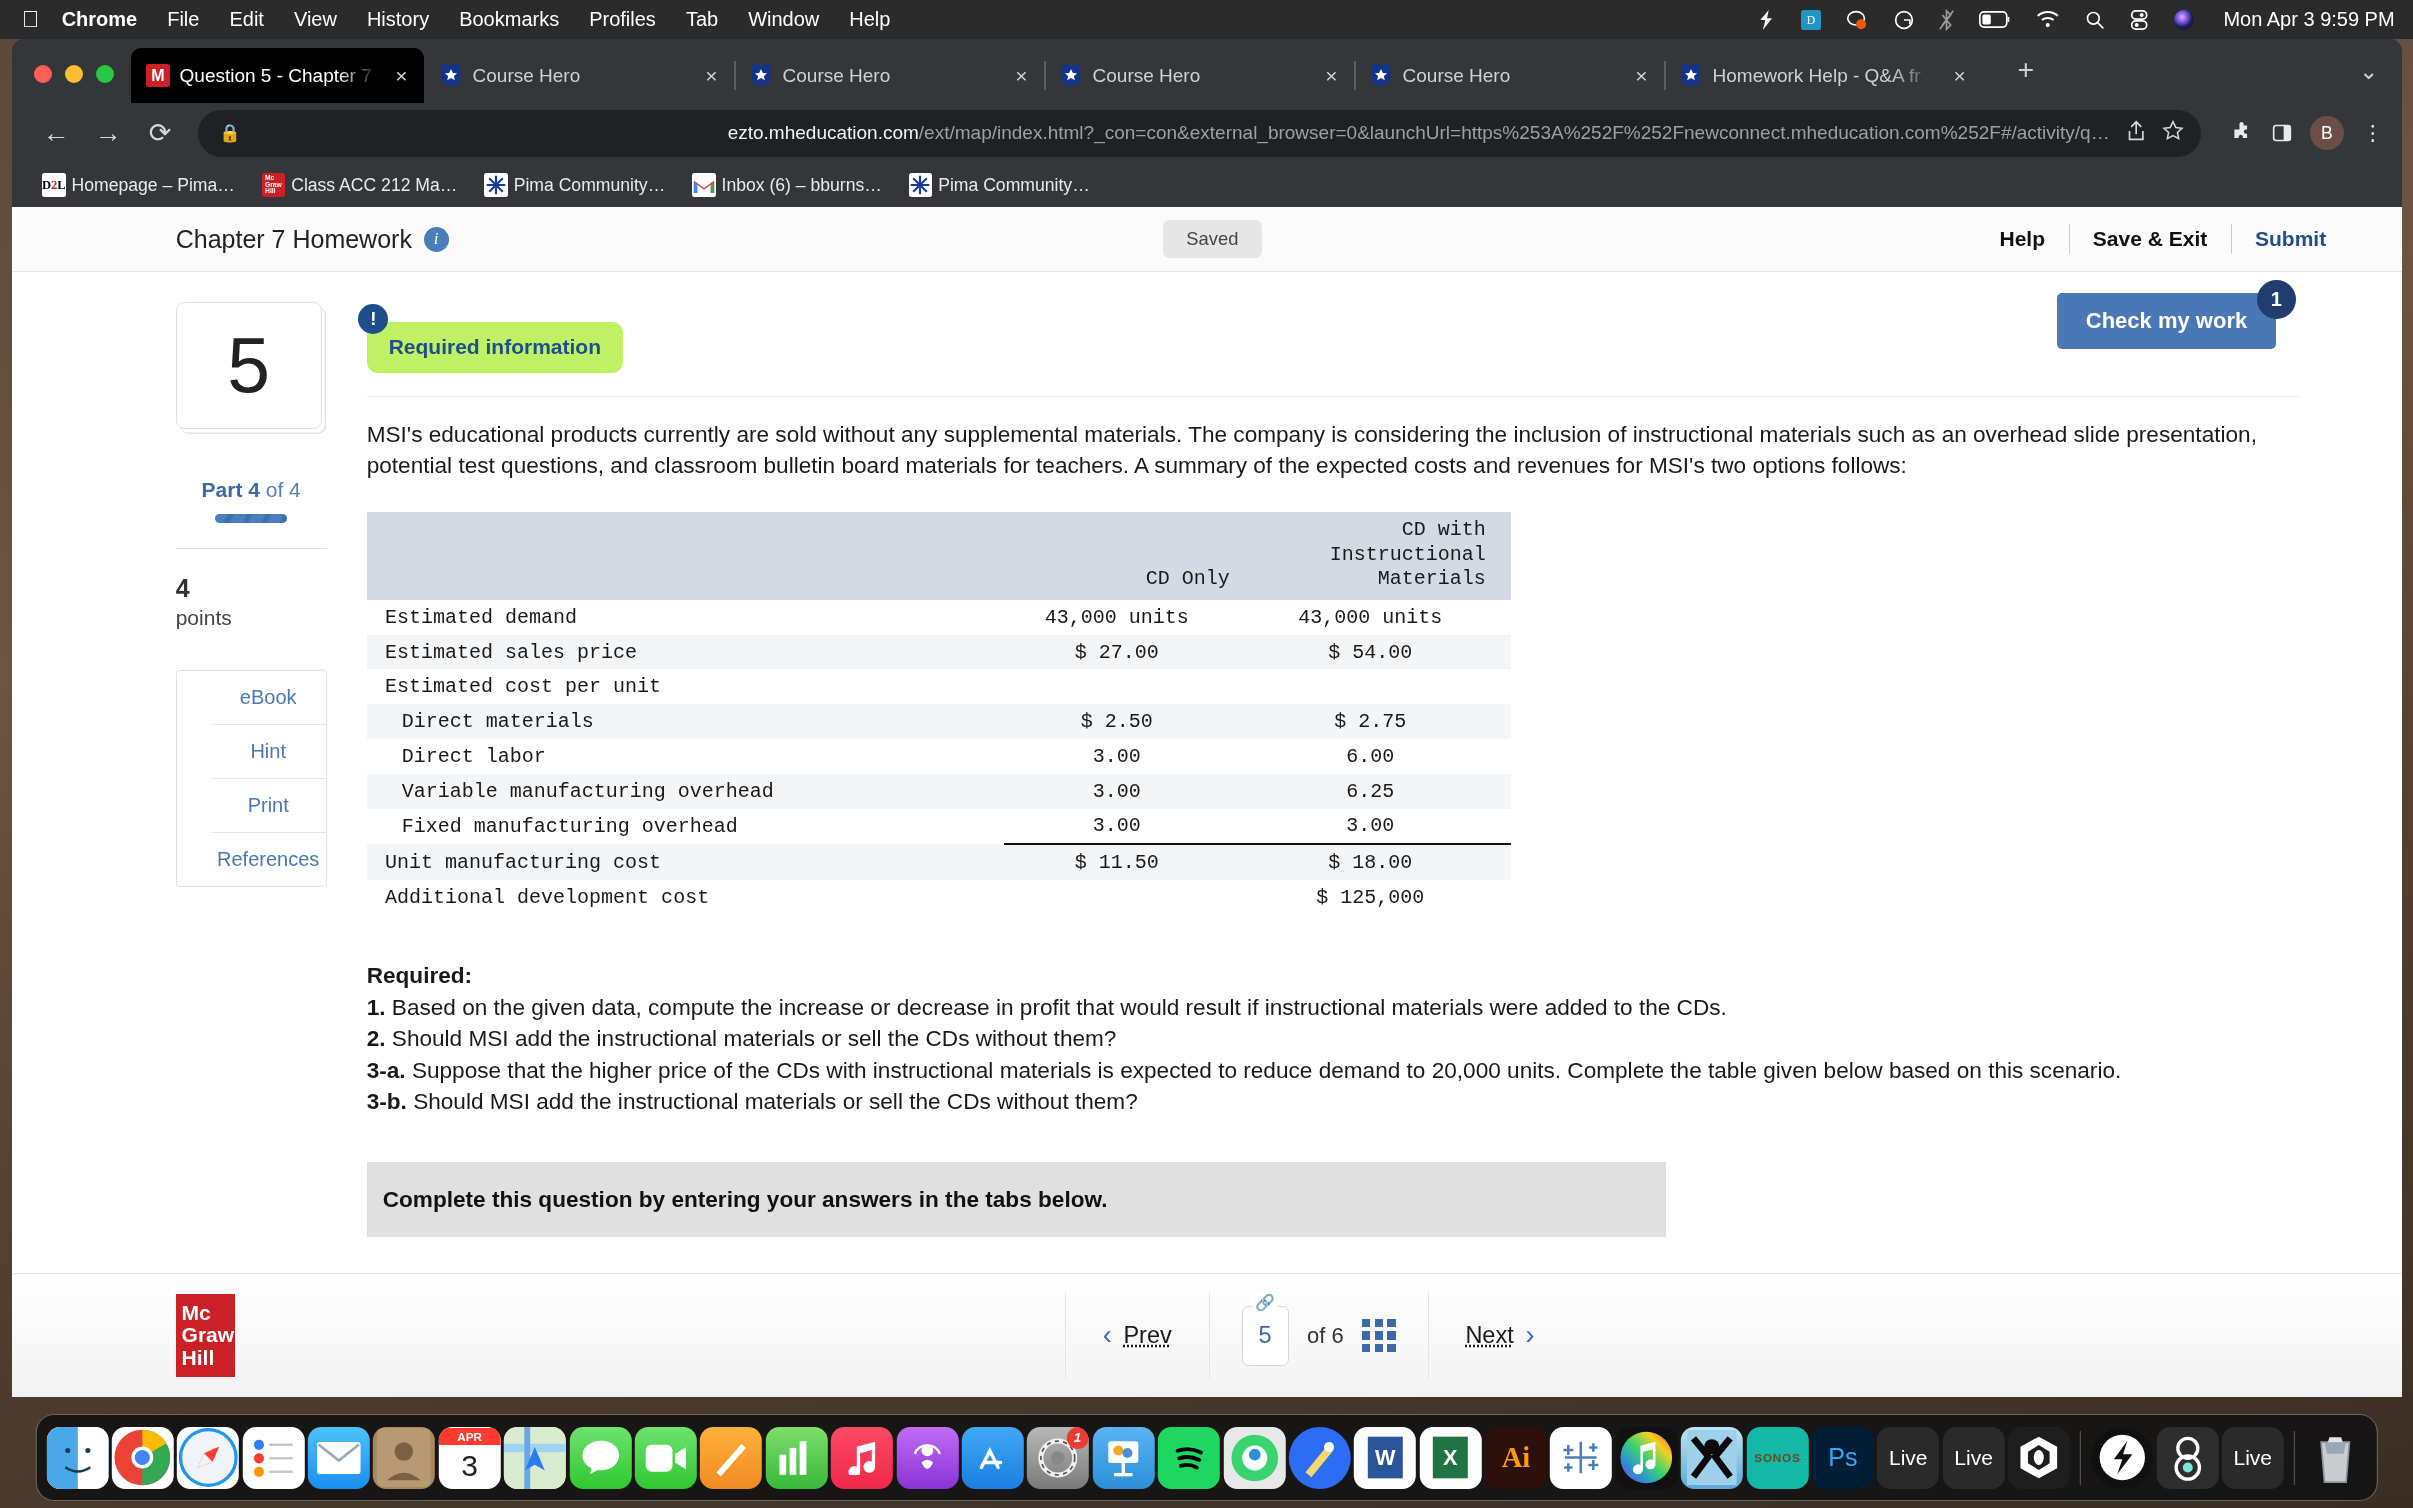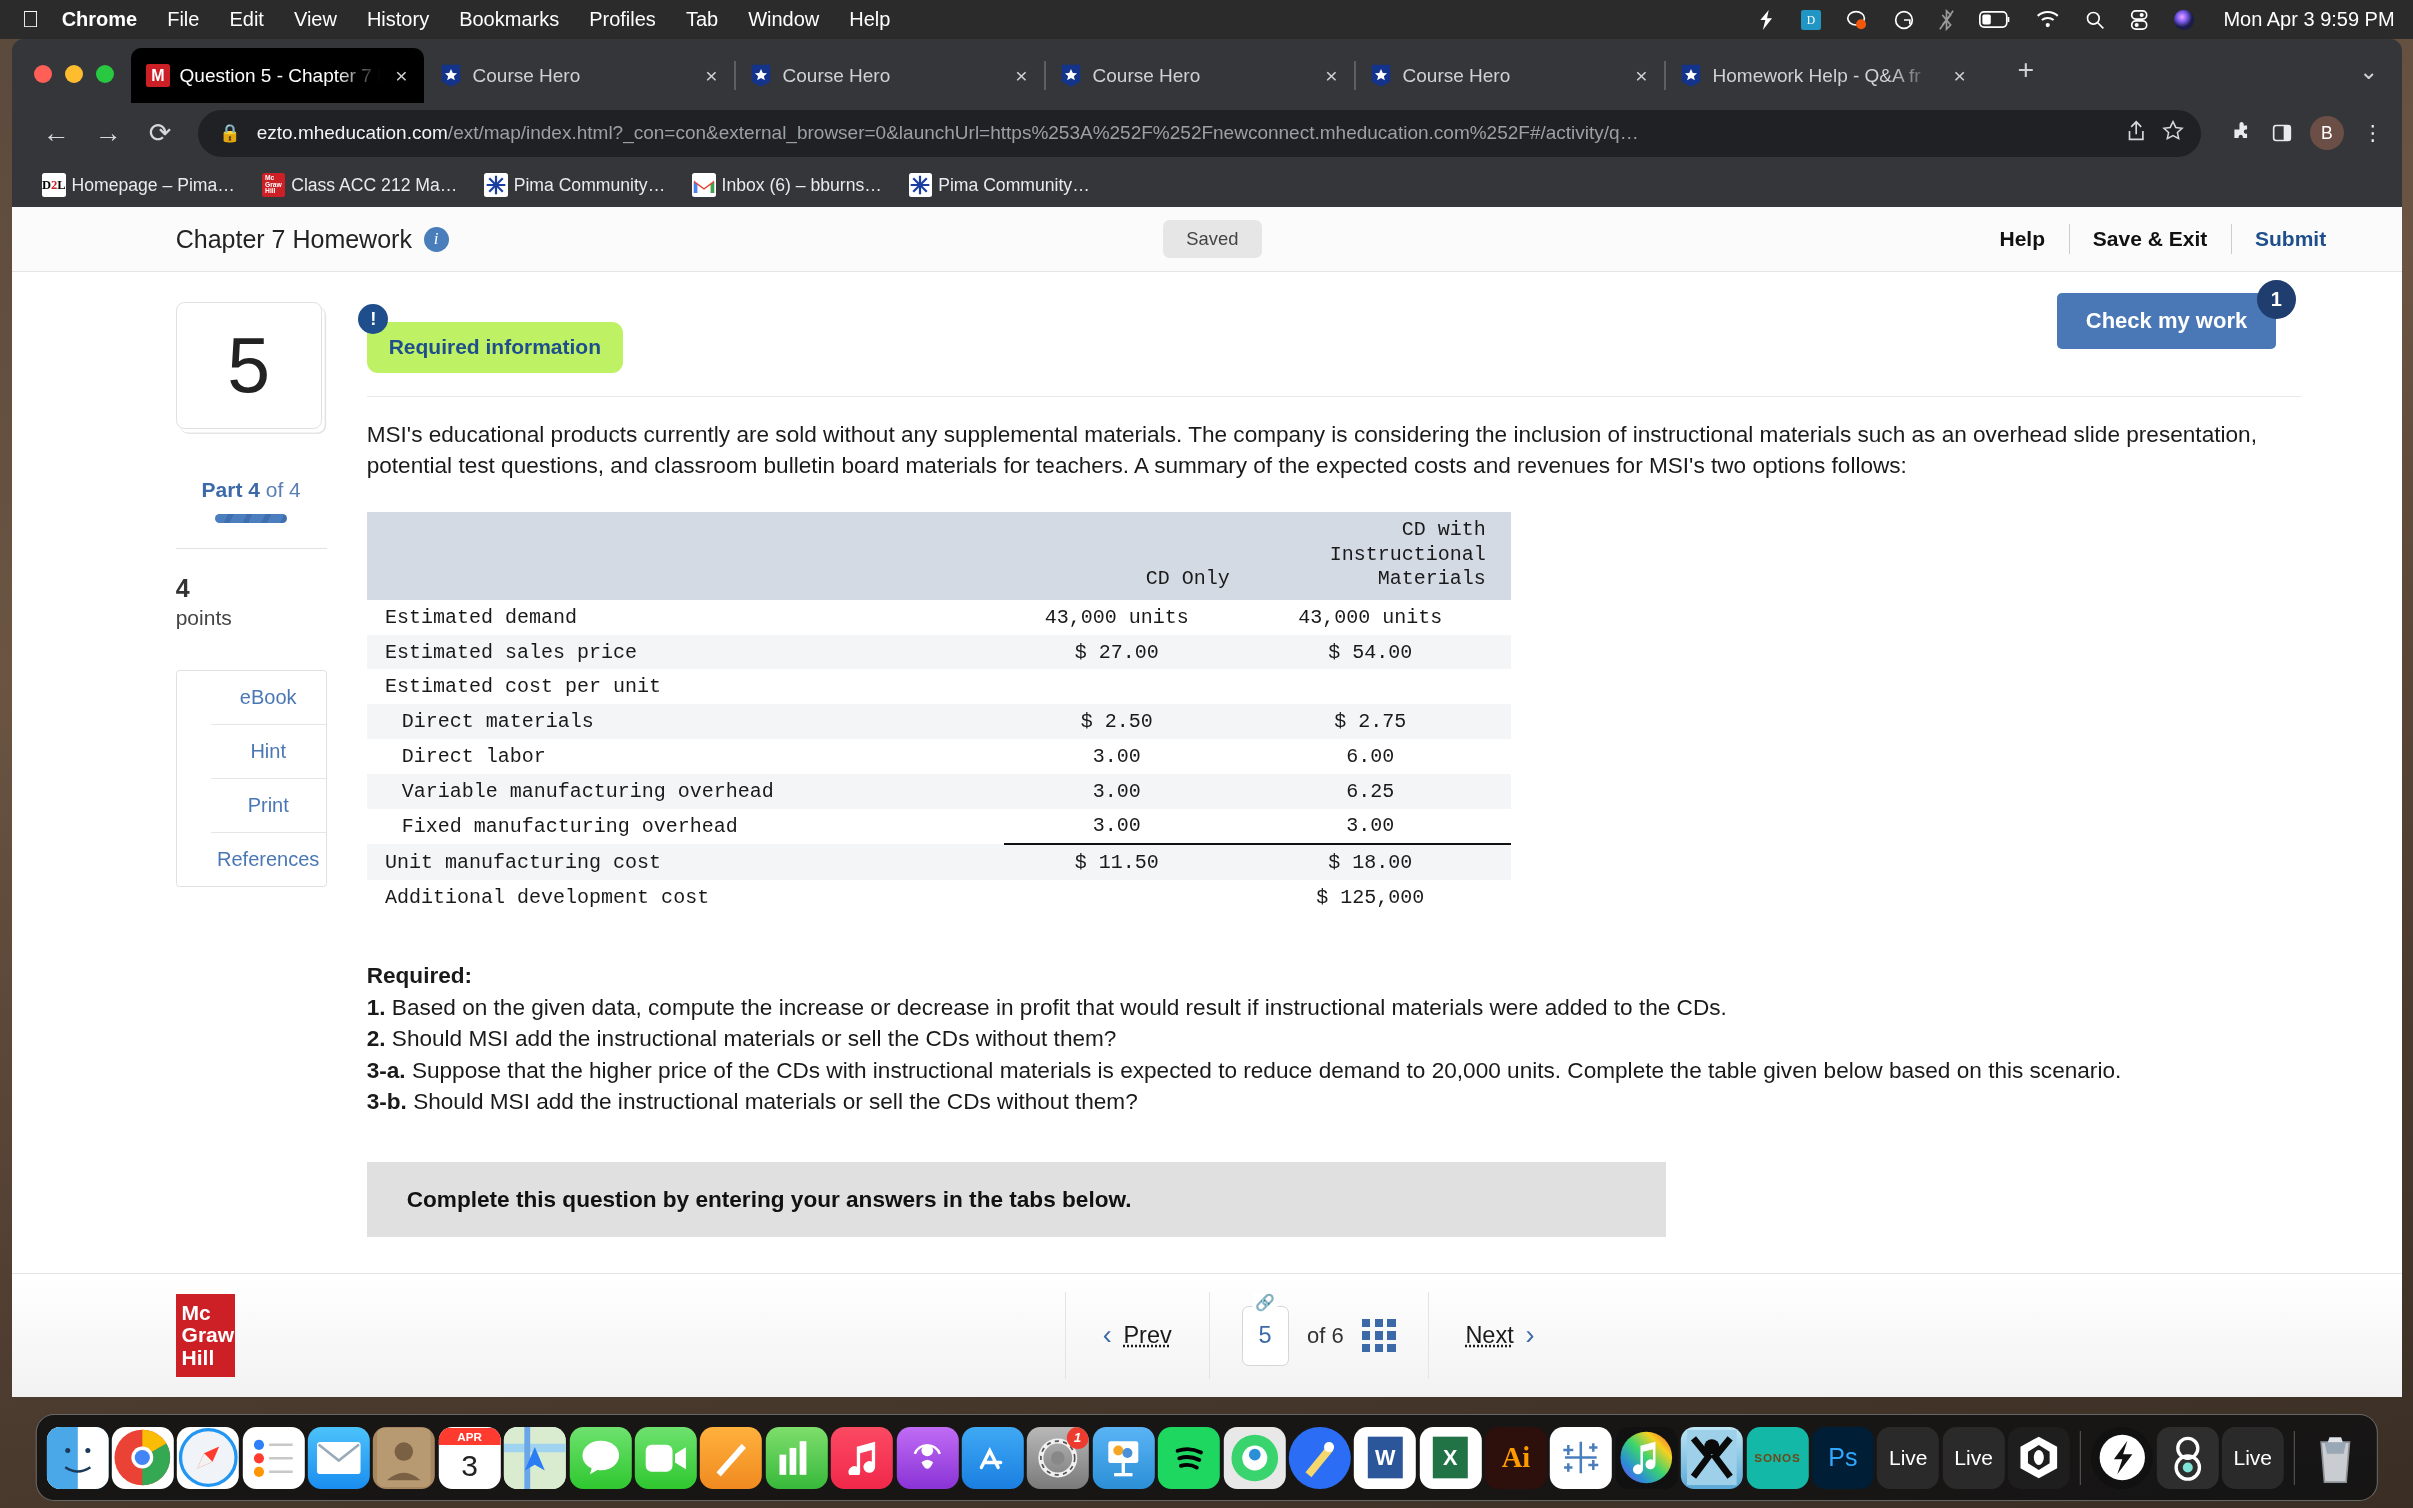--- a/index.html
+++ b/index.html
@@ -59,21 +59,21 @@
 
   
   .toolbar { height: 60px; background: #35363a; display: flex; align-items: center; padding: 0 18.4px; }
   .navbtn { color: #d6d8db; font-size: 27px; width: 52px; text-align: center; }
   .omnibox {
     flex: 1 1 auto; height: 47px; background: #202124; border-radius: 23.5px;
     display: flex; align-items: center; padding: 0 17px 0 22px; margin: 0 11.7px;
     color: #9aa0a6; font-size: 19px; overflow: hidden;
   }
   .omnibox .lock { margin-right: 15px; color: #d6d8db; font-size: 17.6px; }
-  .omnibox .url { flex: 1 1 auto; white-space: nowrap; overflow: hidden; }
+  .omnibox .url { flex: 1 1 auto; white-space: nowrap; overflow: hidden; text-align: right; }
   .omnibox .url b { color: #f1f3f4; font-weight: normal; }
   .omnibox .oicn { margin-left: 17px; color: #d6d8db; font-size: 20px; }
   .tbicon { color: #e8eaed; font-size: 21px; margin-left: 18.4px; display:flex; align-items:center; }
   .avatar { width: 34px; height: 34px; border-radius: 50%; background: #6b4f46; color: #fff;
             display: flex; align-items: center; justify-content: center; font-size: 17.6px; margin-left: 18.4px; }
 
   
   .bookmarks { height: 44px; background: #35363a; display: flex; align-items: center; padding: 0 17px; gap: 0; }
   .bm { display: flex; align-items: center; gap: 6px; color: #e8eaed; font-size: 17.6px;
         padding: 0 13.4px; white-space: nowrap; }
@@ -168,21 +168,21 @@
   .col-b { width: 256px; }
 
   
   .required-block { margin-top: 45px; font-size: 22.6px; line-height: 1.4; color: #1a1a1a; }
   .required-block .rtitle { font-weight: bold; }
   .required-block p { margin-top: 0; }
   .required-block b { font-weight: bold; }
 
   .complete-bar {
     margin-top: 44px; background: #e0e0e0; width: 1299px; height: 75px;
-    display: flex; align-items: center; padding-left: 40px;
+    display: flex; align-items: center; padding-left: 16px;
     font-size: 22.6px; font-weight: bold; color: #111;
   }
 
   
   .page-footer {
     position: absolute; left: 0; right: 0; bottom: 0; height: 124px;
     background: linear-gradient(180deg,#fff 0%,#f2f2f2 100%);
     border-top: 0.8px solid #e4e4e4; display: flex; align-items: center;
   }
   .mh-logo { margin-left: 164px; width: 59px; background: #cc2026; color: #fff;

